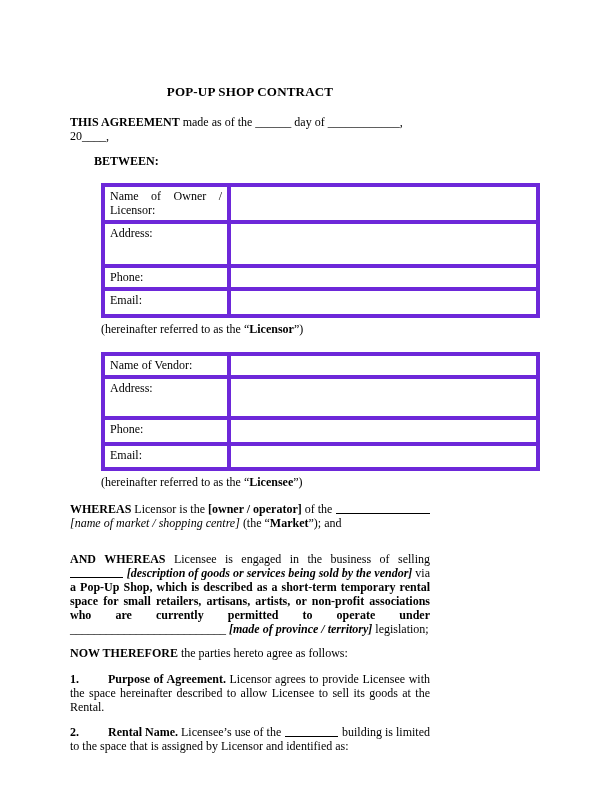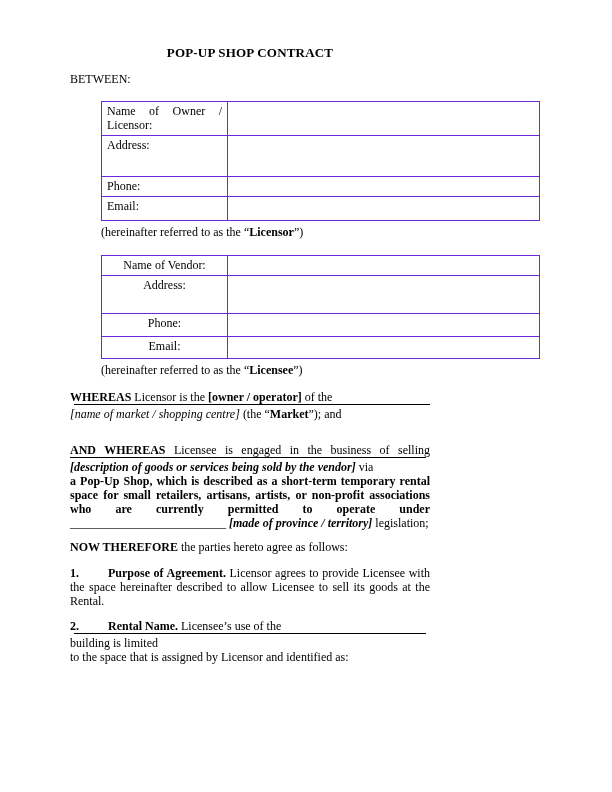--- a/index.html
+++ b/index.html
@@ -1,67 +1,68 @@
 <!DOCTYPE html>
 <html><head>
 <meta charset="utf-8">
 <style>
   html,body{margin:0;padding:0;background:#fff;}
   .page{
     position:relative;
     width:500px;height:792px;box-sizing:border-box;
-    padding:45px 70px 0 70px;
+    padding:84px 70px 0 70px;
     background:#fff;color:#000;
     font-family:"Liberation Serif","DejaVu Serif",serif;
     font-size:12px;line-height:14px;
   }
   .doc-title{text-align:center;font-weight:700;font-size:13px;line-height:16px;letter-spacing:.2px;}
   .b{font-weight:700}
   .i{font-style:italic}
   .bi{font-weight:700;font-style:italic}
   .intro{margin-top:15px;}
-  .between{margin-top:11px;font-weight:400;}
+  .between{margin-top:11px;font-weight:700;margin-left:24px;}
   .and-label{margin-top:10px;font-weight:700;}
   .party-table{border-collapse:collapse;margin-left:31px;width:439px;table-layout:fixed;}
-  .party-table td{border:1px solid #6d28d9;padding:2px 5px;vertical-align:top;margin-left:39px;}
+  .party-table td{border:4px solid #6d28d9;padding:2px 5px;vertical-align:top;margin-left:39px;}
   .t1{margin-top:15px;}
-  .t2{margin-top:16px;text-align:center;}
+  .t2{margin-top:16px;}
   col.c1{width:126px}
   .t1 .rname td{height:29px}
   .t1 .raddr td{height:36px}
   .t1 .rphone td{height:15px}
   .t1 .remail td{height:19px}
   .t2 .rname td{height:15px}
   .t2 .raddr td{height:33px}
   .t2 .rphone td{height:18px}
   .t2 .remail td{height:17px}
   .lbl.just{text-align:justify;}
   .note{margin-left:31px;margin-top:4px;}
   .whereas{margin-top:13px;}
   .aw{margin-top:22px;}
   .now{margin-top:10px;}
   .clause1{margin-top:12px;}
   .clause2{margin-top:11px;}
-  .flexline{display:flex;flex-direction:column;}
+  .flexline{display:flex;}
   .lt{white-space:normal;}
   .blank-fill{flex:1 1 auto;border-bottom:1px solid #000;margin-bottom:2px;}
   .gl{margin-left:4px}
   .gr{margin-right:4px}
   .jline{text-align:justify;text-align-last:justify;}
   .jpara{text-align:justify;}
   .jlast{text-align-last:justify;font-weight:bold;}
   .tabnum{display:inline-block;width:38px;}
 </style>
 </head>
 <body>
 
 <div class="page">
 
   <div class="doc-title">POP-UP SHOP CONTRACT</div>
 
+  <div class="intro"><span class="b">THIS AGREEMENT</span><span> made as of the ______ day of ____________, 20____,</span></div>
 
   <div class="between">BETWEEN:</div>
 
   <table class="party-table t1">
     <colgroup>
         <col class="c1">
         <col class="c2">
       </colgroup>
     <tbody>
       <tr class="rname">

